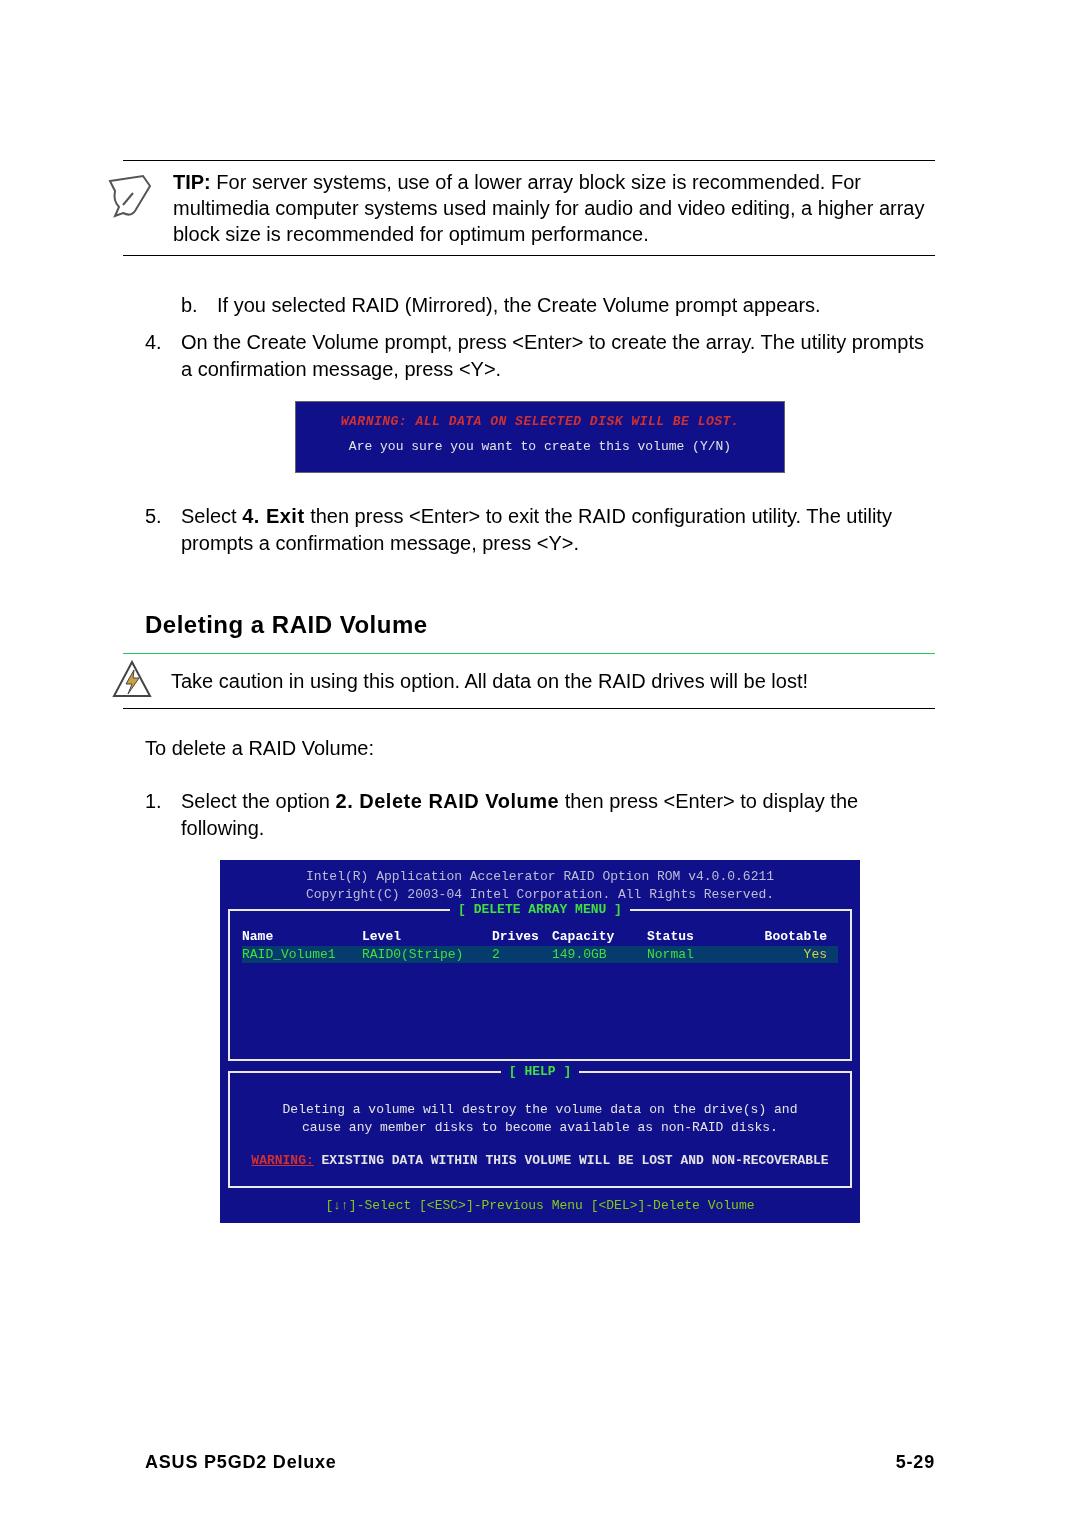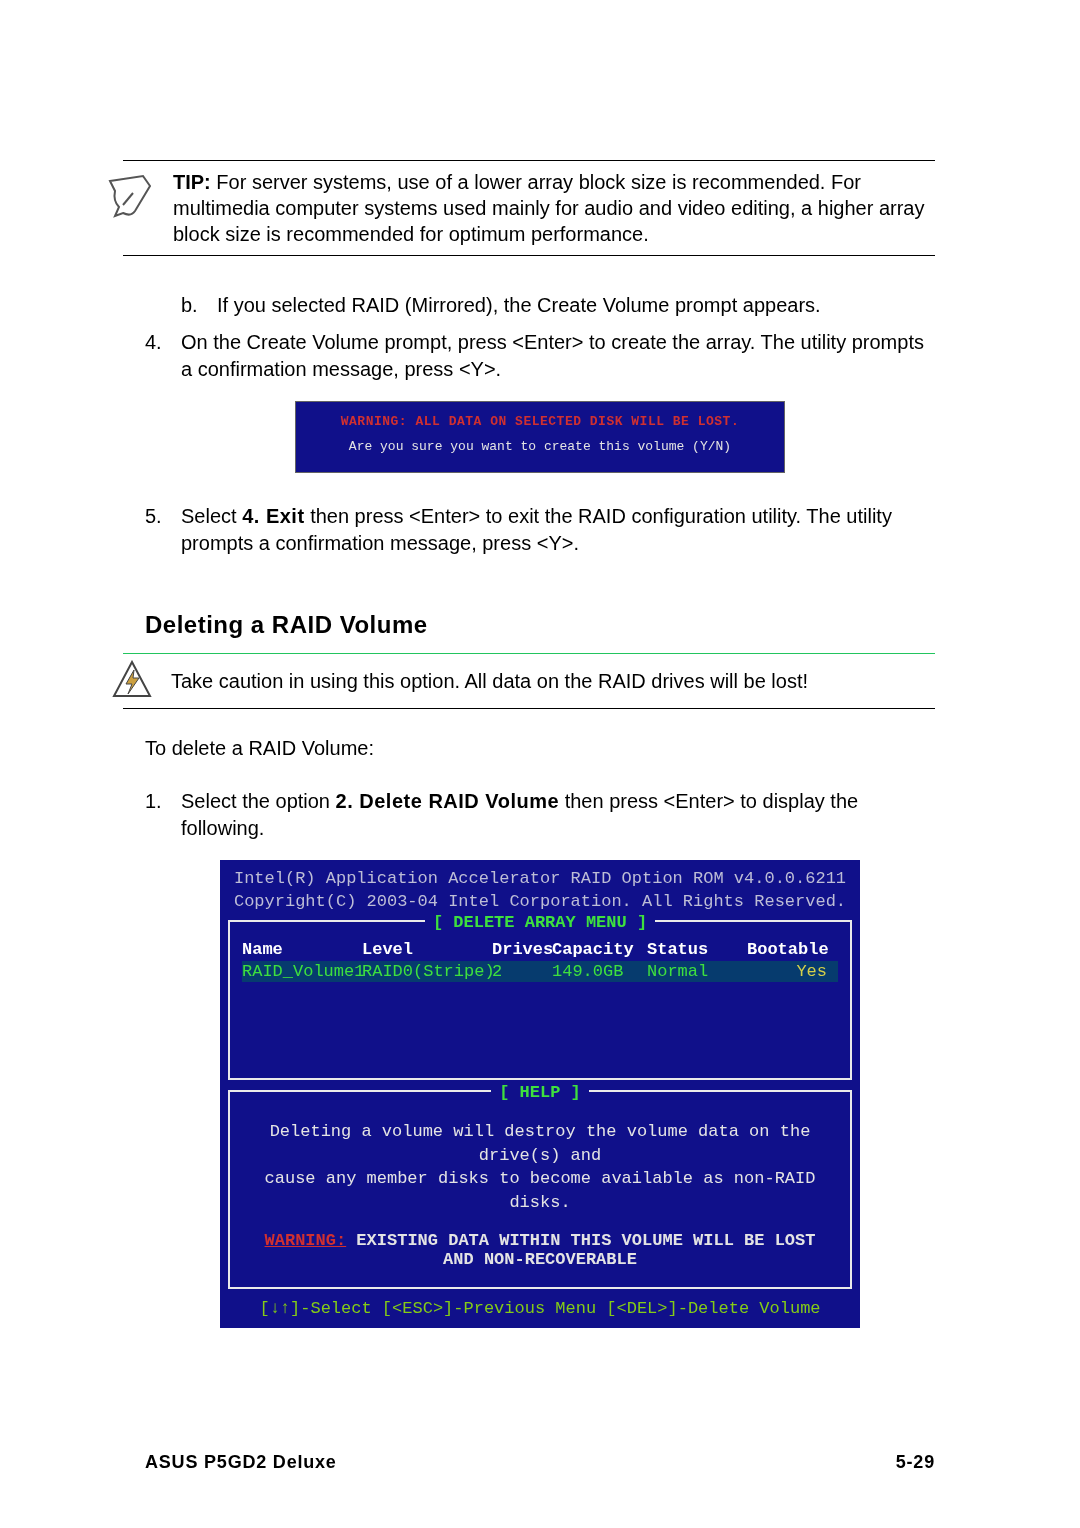--- a/index.html
+++ b/index.html
@@ -52,21 +52,21 @@
     background: #10108a;
     width: 490px;
     margin: 18px auto 30px auto;
     padding: 12px 14px 18px 14px;
     font-family: "Courier New", monospace;
     font-size: 13px;
     color: #e4e4e4;
     border: 1px solid #646464;
     text-align: center;
   }
-  .bluebox1 .warn { color: #d03030; margin-bottom: 10px; letter-spacing: 0.5px; font-weight: bold; }
+  .bluebox1 .warn { color: #d03030; margin-bottom: 10px; letter-spacing: 0.5px; font-weight: bold; font-style: italic; }
 
   h2.section-head {
     font-size: 24px;
     font-weight: bold;
     letter-spacing: 0.5px;
     margin-top: 54px;
     margin-bottom: 14px;
   }
 
   .caution-section {
@@ -85,21 +85,21 @@
     flex: 0 0 42px;
     margin-left: -12px;
   }
   .caution-text { font-size: 20px; }
 
   .bios-screen {
     width: 640px;
     margin: 18px auto 0 auto;
     background: #10108a;
     font-family: "Courier New", monospace;
-    font-size: 17px;
+    font-size: 13px;
     color: #e4e4e4;
     padding: 8px 0 10px 0;
   }
   .bios-header { text-align: center; color: #bdbdd6; line-height: 1.35; margin-bottom: 6px; }
   .bios-panel {
     border: 2px double #eaeaea;
     margin: 0 8px 10px 8px;
     position: relative;
     padding: 10px 12px 6px 12px;
   }

